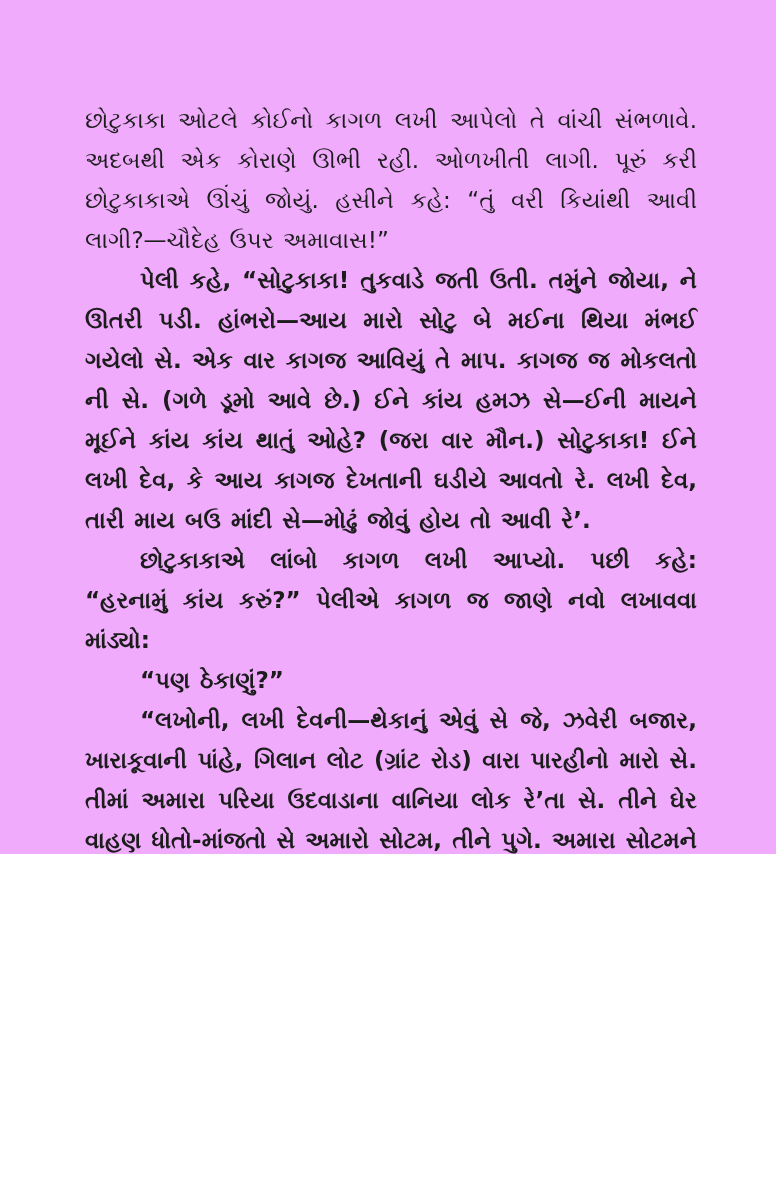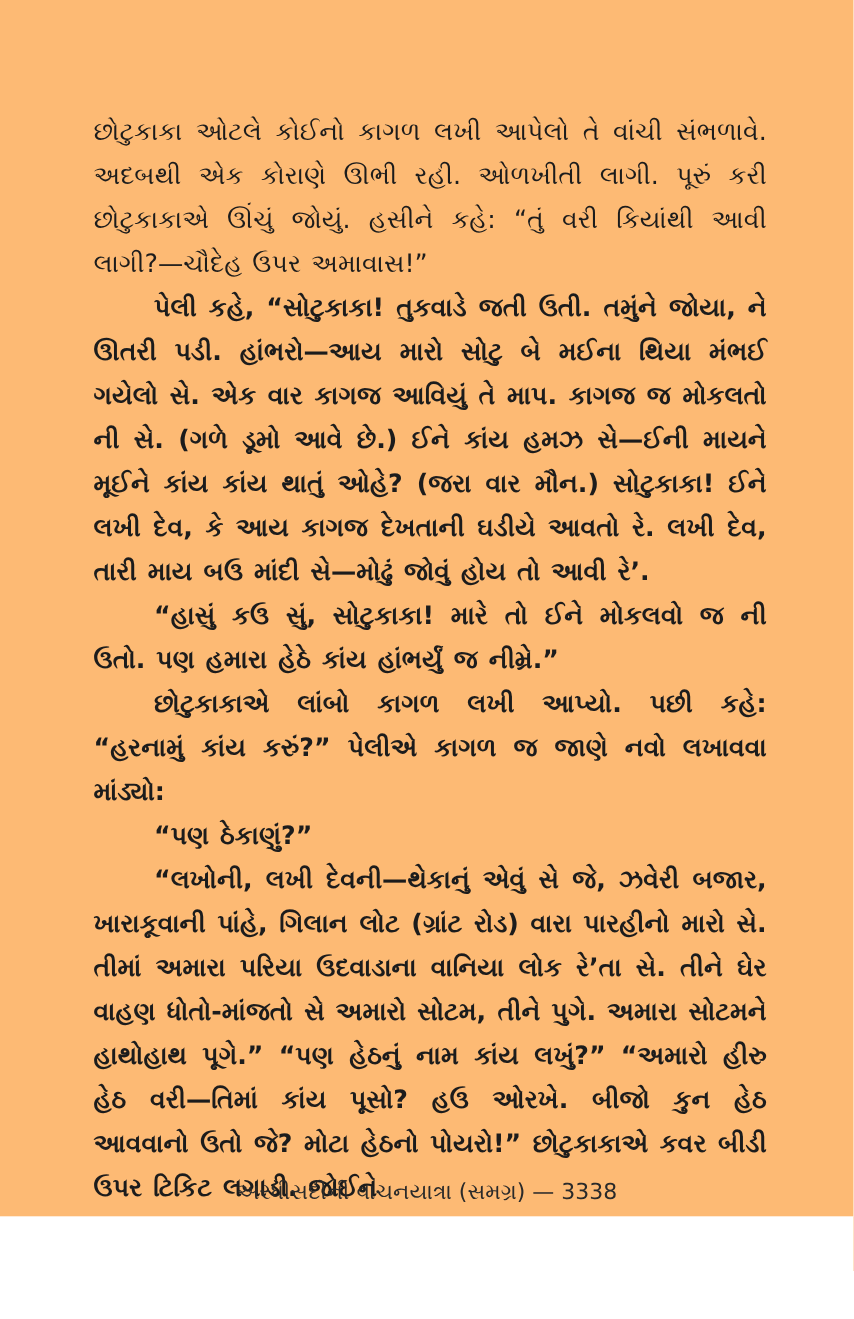--- a/index.html
+++ b/index.html
@@ -3,22 +3,22 @@
 <meta charset="utf-8">
 <style>
   html, body {
     margin: 0;
     padding: 0;
     background: #ffffff;
   }
   .page {
     position: relative;
     width: 776px;
-    height: 1106px;
-    background: #fdba74;
+    height: 854px;
+    background: #f0abfc;
     overflow: hidden;
     font-family: "DejaVu Sans", sans-serif;
     color: #1c1c1c;
   }
   .text-block {
     position: absolute;
     top: 100px;
     left: 85px;
     width: 612px;
   }
@@ -57,21 +57,20 @@
   }
 </style>
 </head>
 <body>
 
 <div class="page">
 
   <div class="text-block">
     <p>છોટુકાકા ઓટલે કોઈનો કાગળ લખી આપેલો તે વાંચી સંભળાવે. અદબથી એક કોરાણે ઊભી રહી. ઓળખીતી લાગી. પૂરું કરી છોટુકાકાએ ઊંચું જોયું. હસીને કહે: “તું વરી કિયાંથી આવી લાગી?—ચૌદેહ ઉપર અમાવાસ!”</p>
     <p class="indent">પેલી કહે, “સોટુકાકા! તુકવાડે જતી ઉતી. તમુંને જોયા, ને ઊતરી પડી. હાંભરો—આય મારો સોટુ બે મઈના થિયા મંભઈ ગયેલો સે. એક વાર કાગજ આવિયું તે માપ. કાગજ જ મોકલતો ની સે. (ગળે ડૂમો આવે છે.) ઈને કાંય હમઝ સે—ઈની માયને મૂઈને કાંય કાંય થાતું ઓહે? (જરા વાર મૌન.) સોટુકાકા! ઈને લખી દેવ, કે આય કાગજ દેખતાની ઘડીયે આવતો રે. લખી દેવ, તારી માય બઉ માંદી સે—મોઢું જોવું હોય તો આવી રે’.</p>
-    <p class="indent">“હાસું કઉ સું, સોટુકાકા! મારે તો ઈને મોકલવો જ ની ઉતો. પણ હમારા હેઠે કાંય હાંભર્યું જ નીમ્રે.”</p>
     <p class="indent">છોટુકાકાએ લાંબો કાગળ લખી આપ્યો. પછી કહે: “હરનામું કાંય કરું?” પેલીએ કાગળ જ જાણે નવો લખાવવા માંડ્યો:</p>
     <p class="indent">“પણ ઠેકાણું?”</p>
     <p class="indent">“લખોની, લખી દેવની—થેકાનું એવું સે જે, ઝવેરી બજાર, ખારાકૂવાની પાંહે, ગિલાન લોટ (ગ્રાંટ રોડ) વારા પારહીનો મારો સે. તીમાં અમારા પરિયા ઉદવાડાના વાનિયા લોક રે’તા સે. તીને ઘેર વાહણ ધોતો-માંજતો સે અમારો સોટમ, તીને પુગે. અમારા સોટમને હાથોહાથ પૂગે.” “પણ હેઠનું નામ કાંય લખું?” “અમારો હીરુ હેઠ વરી—તિમાં કાંય પૂસો? હઉ ઓરખે. બીજો કુન હેઠ આવવાનો ઉતો જે? મોટા હેઠનો પોયરો!” છોટુકાકાએ કવર બીડી ઉપર ટિકિટ લગાડી. જોઈને</p>
   </div>
 
   <div class="footer">અરધીસદીની વાચનયાત્રા (સમગ્ર) — 3338</div>
 
   <div class="nav-arrow"></div>
 
 </div>

